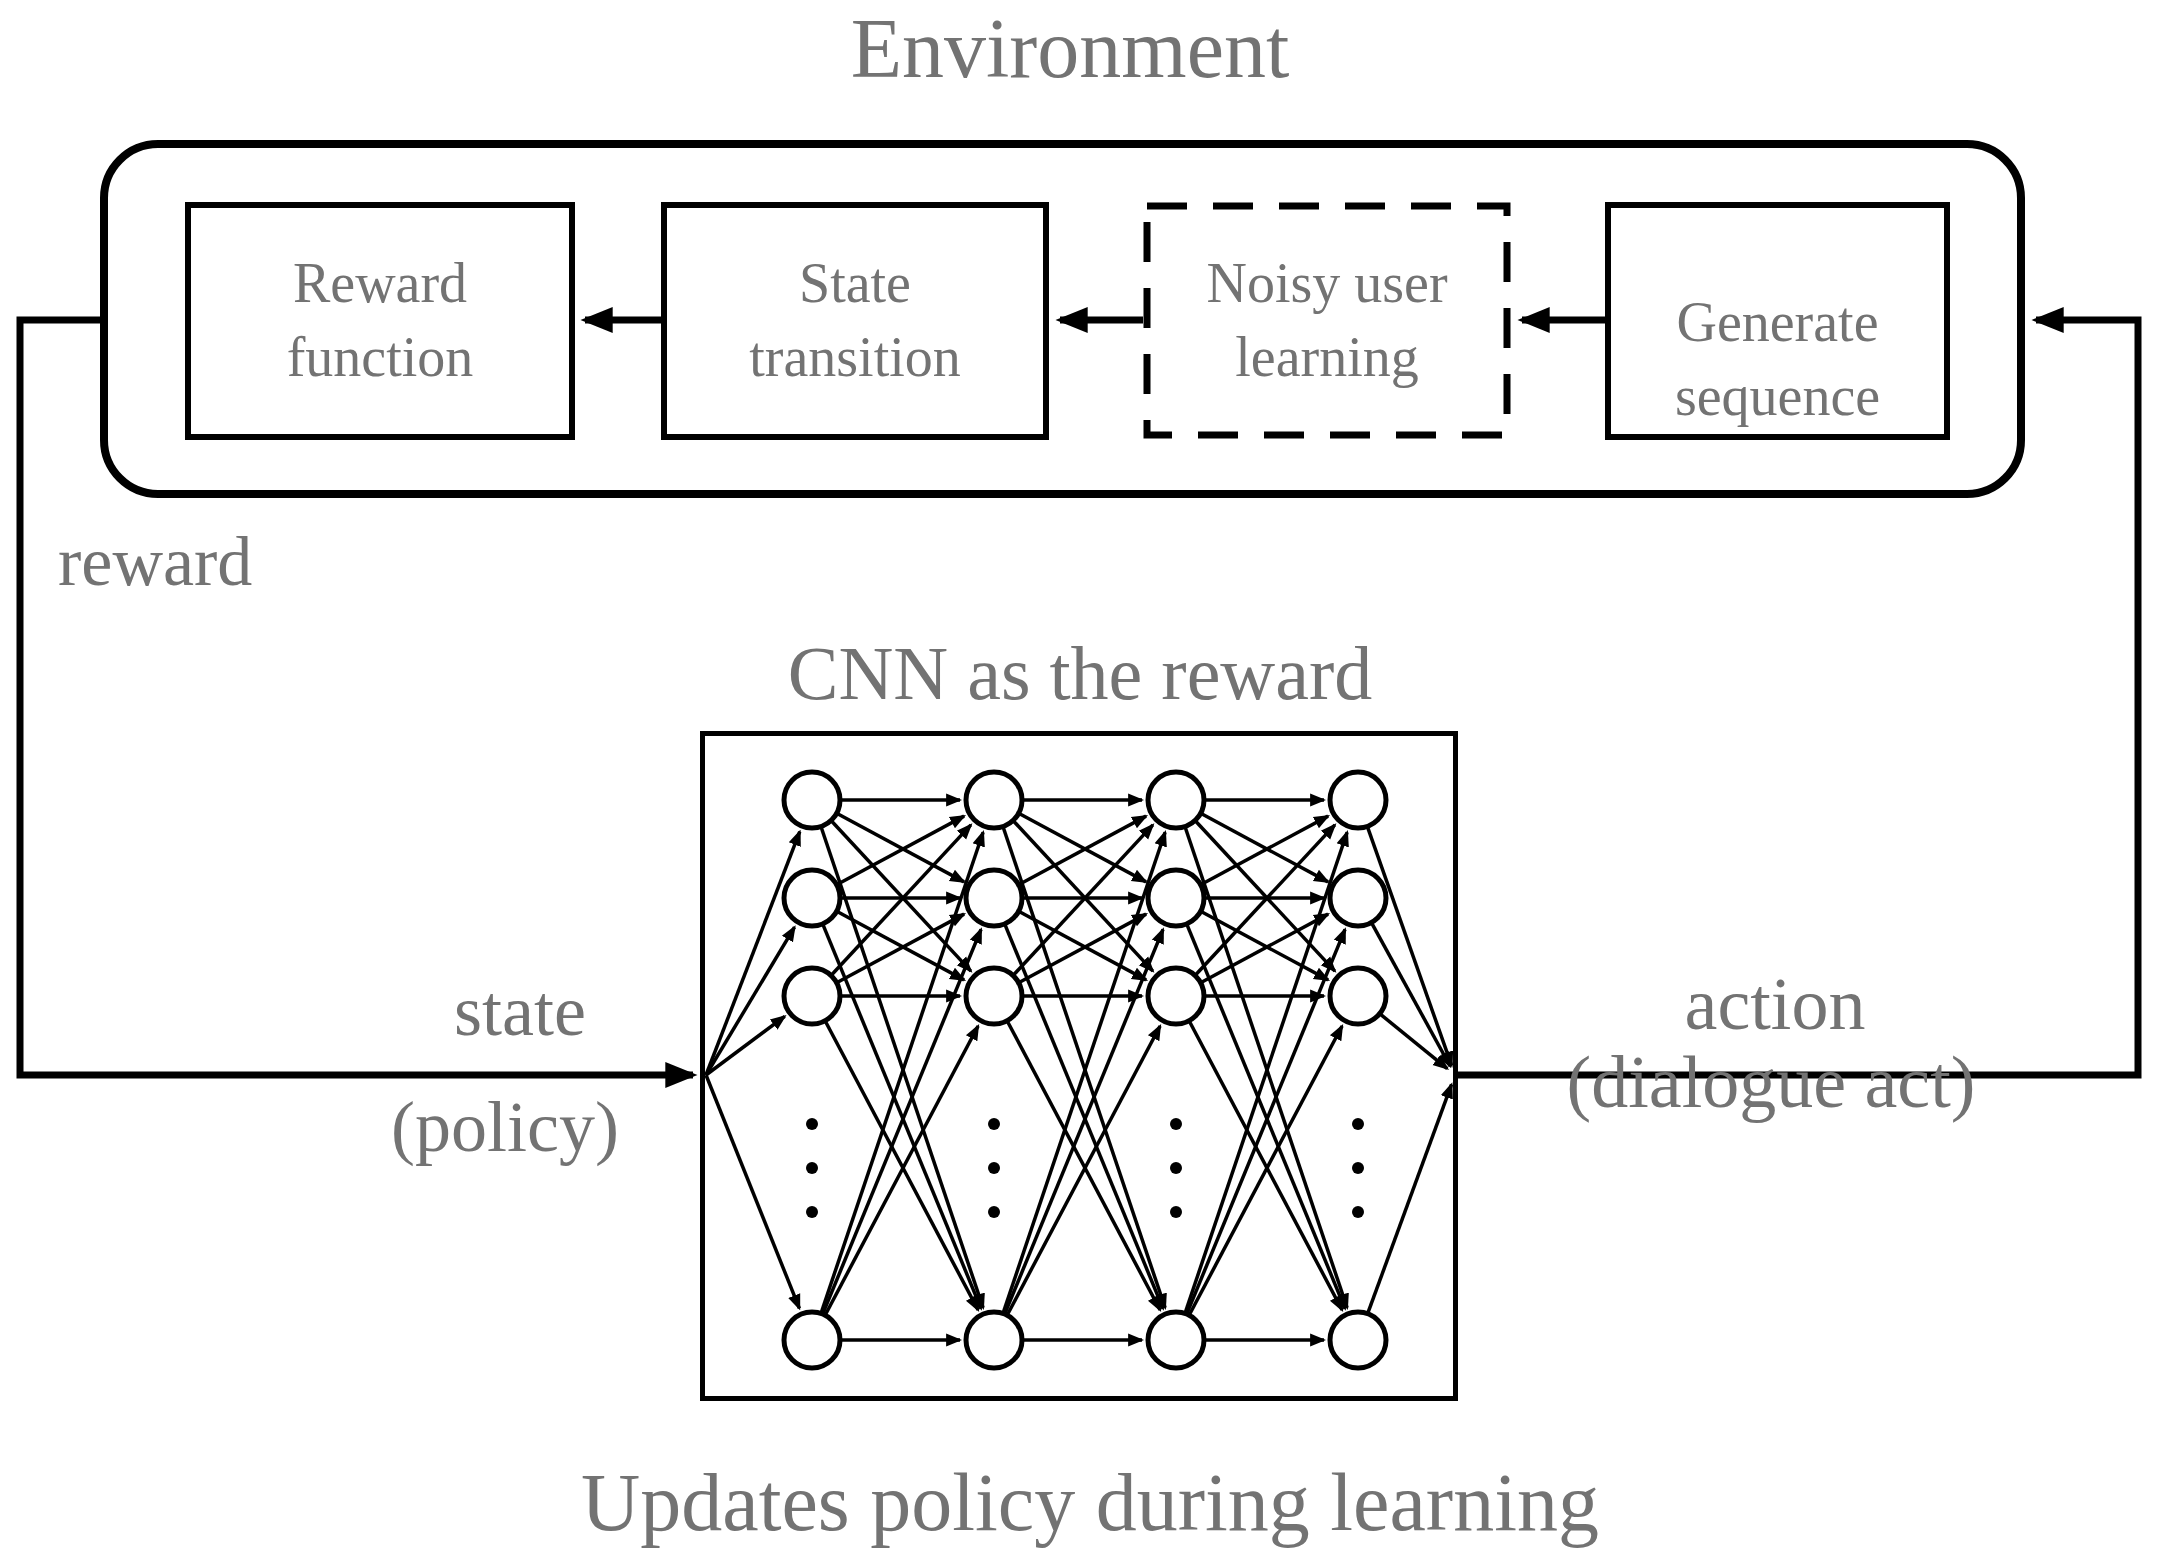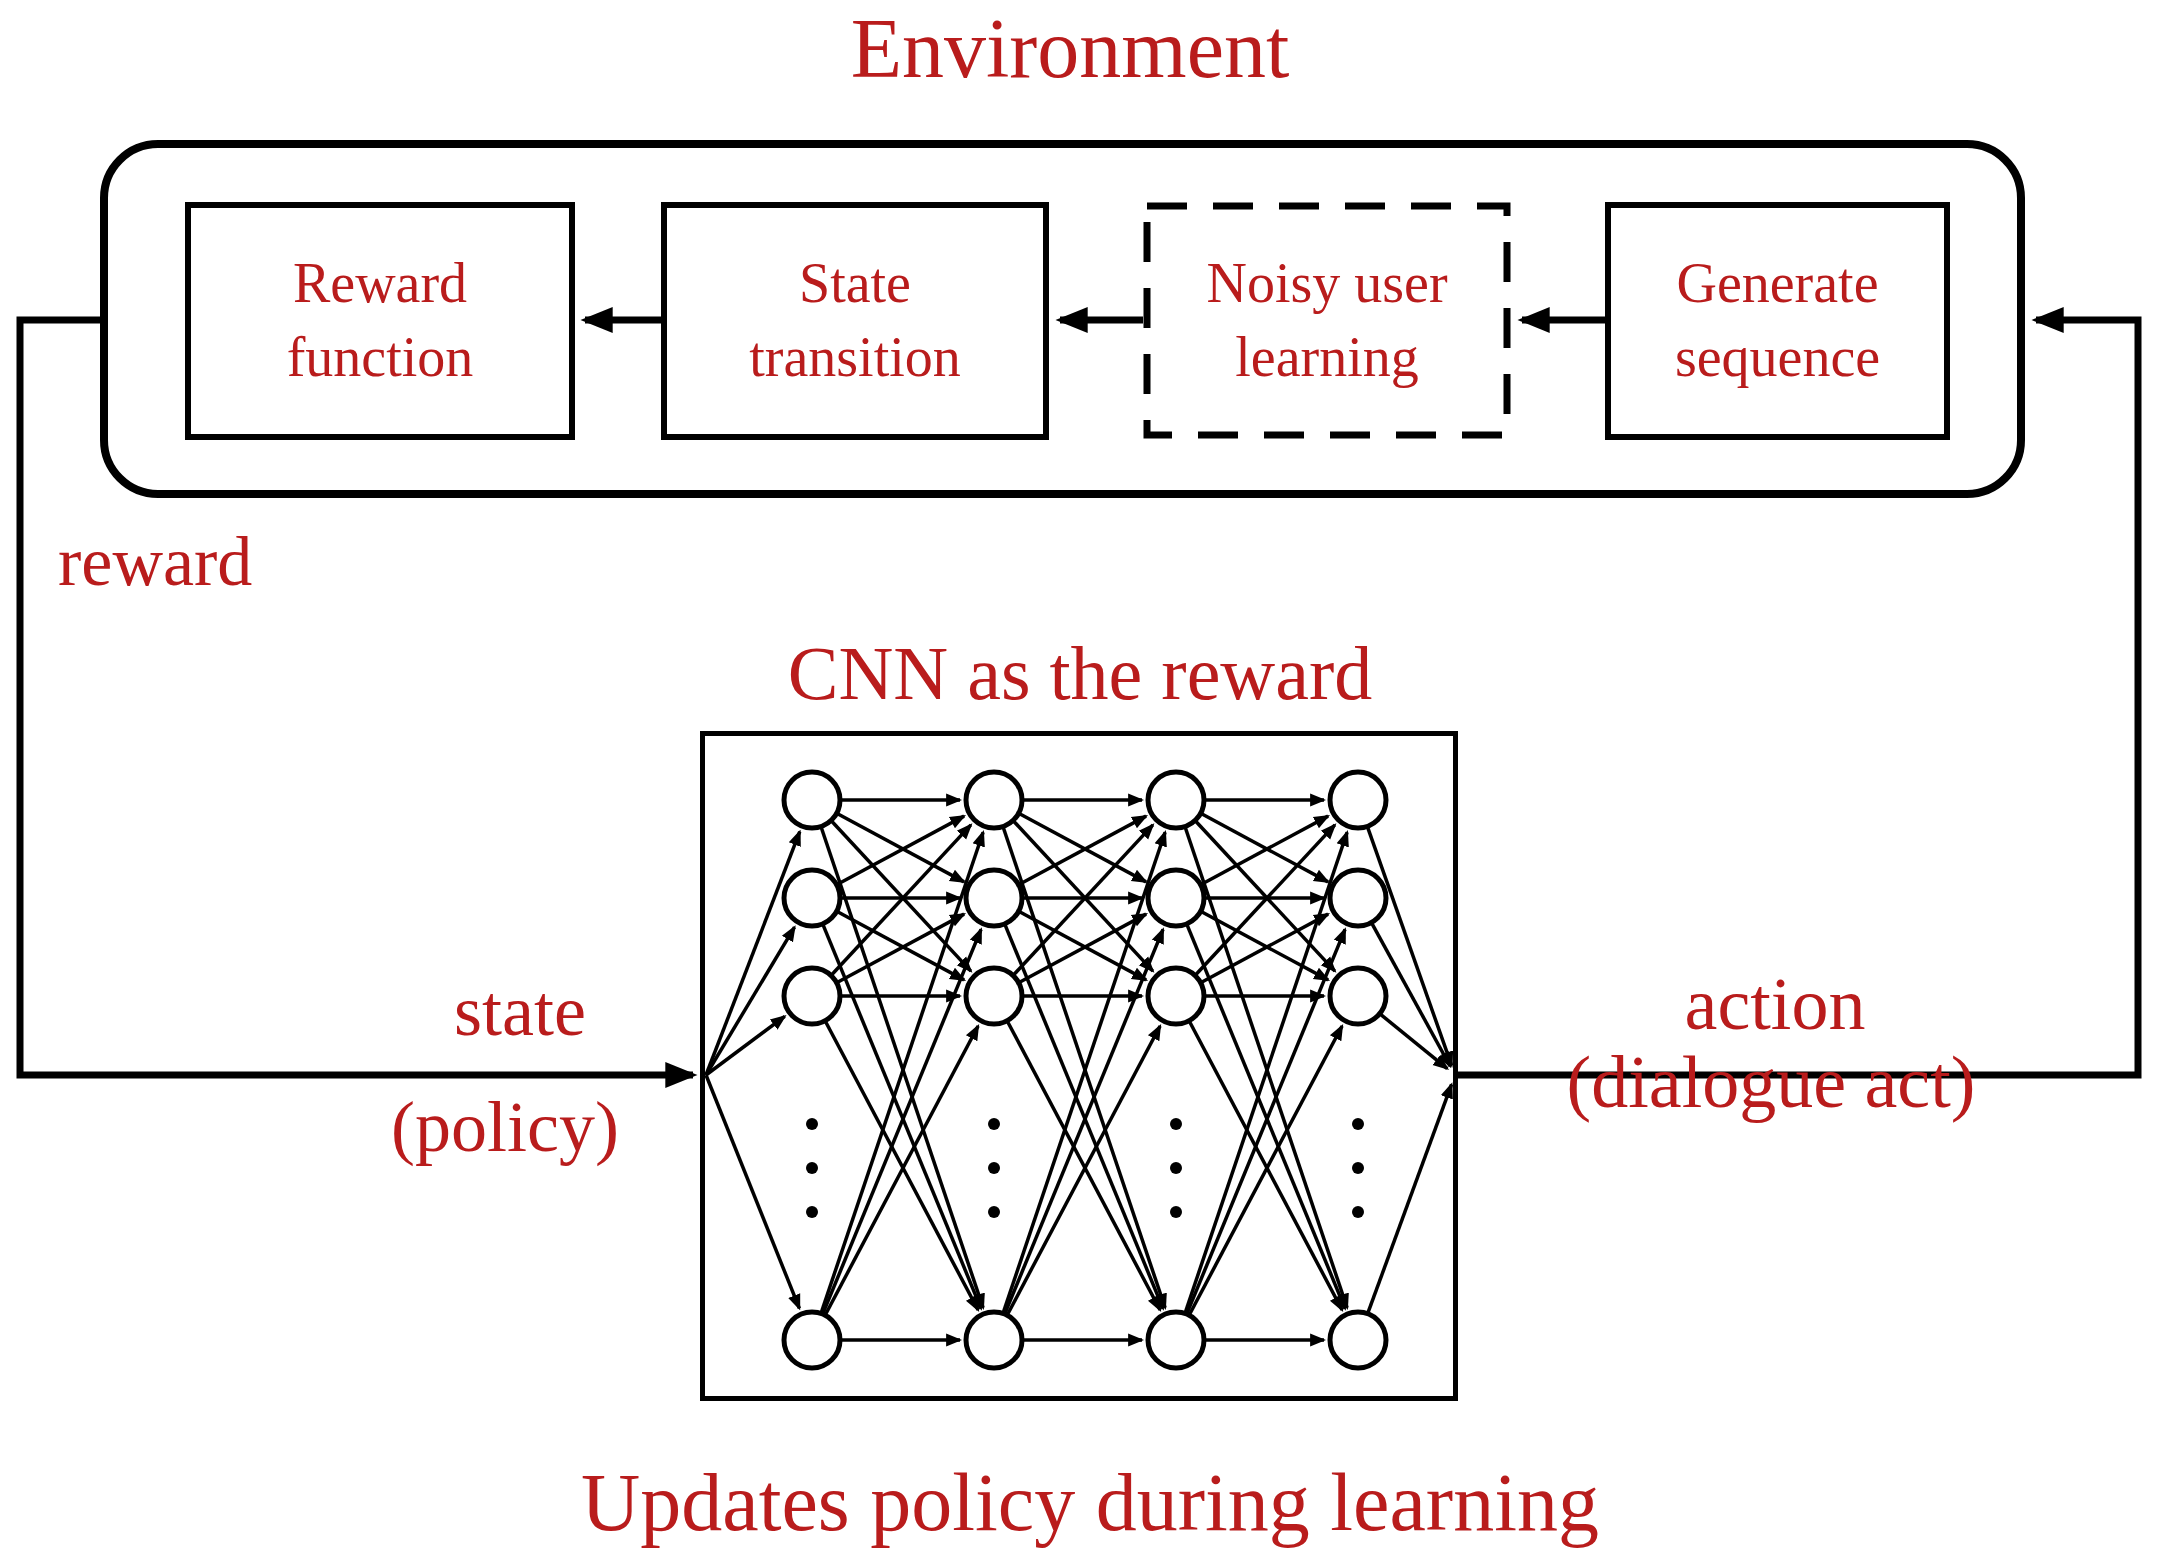--- a/index.html
+++ b/index.html
@@ -5,21 +5,21 @@
   html, body {
     margin: 0;
     padding: 0;
     background: #ffffff;
   }
   .stage {
     position: relative;
     width: 2174px;
     height: 1558px;
     background: #ffffff;
-    color: #b91c1c;
+    color: #737373;
     font-family: "Liberation Serif", "DejaVu Serif", serif;
     overflow: hidden;
   }
   .abs { position: absolute; }
   .centered { text-align: center; }
 
   
   .env-rect {
     left: 100px; top: 140px;
     width: 1925px; height: 358px;
@@ -40,21 +40,21 @@
     justify-content: center;
     text-align: center;
     font-size: 56px;
     line-height: 1.32;
     white-space: pre-line;
     background: #ffffff;
   }
   #box-reward    { left: 185px;  width: 390px; }
   #box-state     { left: 661px;  width: 388px; }
   #box-noisy     { left: 1143px; width: 368px; border: none; background: transparent; }
-  #box-generate  { left: 1605px; width: 345px; }
+  #box-generate  { left: 1605px; width: 345px; align-items: flex-end; }
 
   
   .cnn-box {
     left: 700px; top: 731px;
     width: 758px; height: 670px;
     border: 5px solid #000;
     box-sizing: border-box;
     background: transparent;
   }
 

